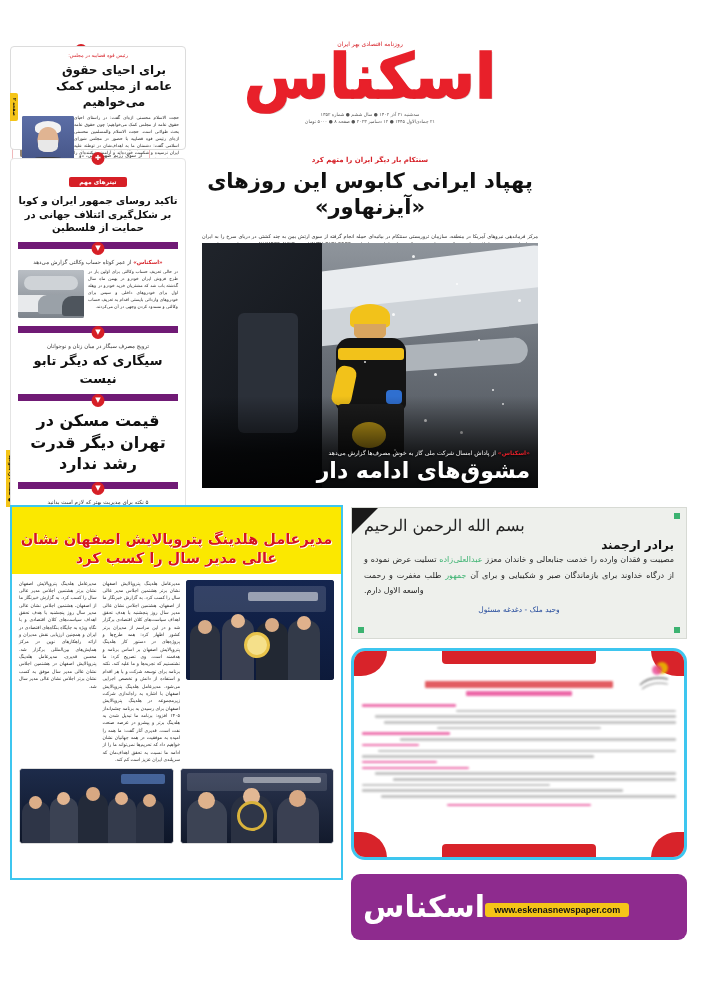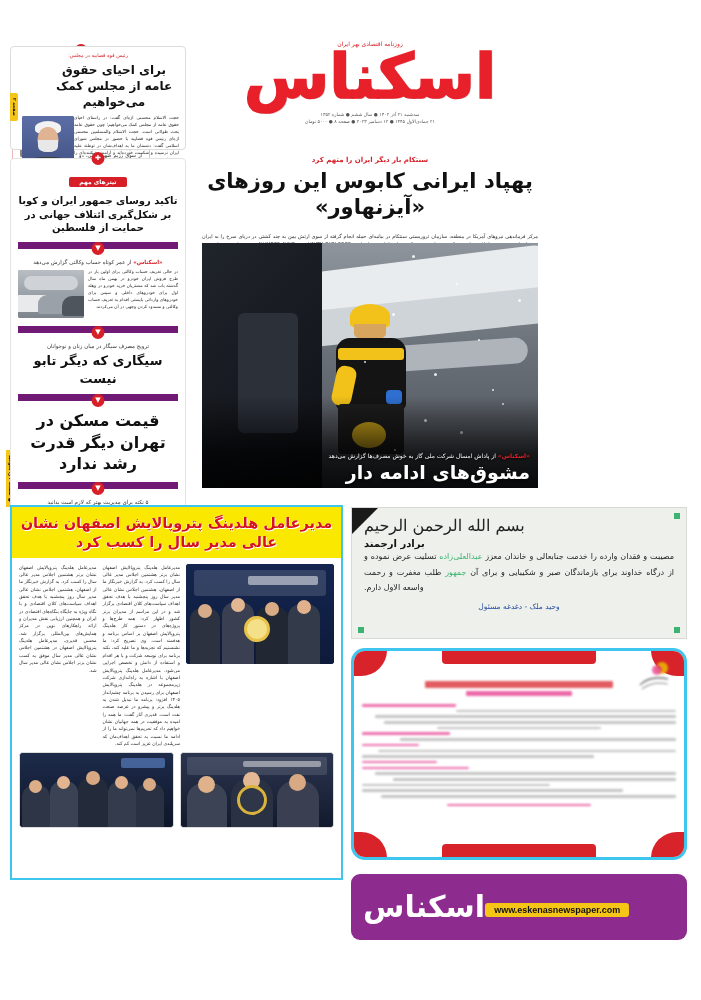--- a/index.html
+++ b/index.html
@@ -73,21 +73,21 @@
   .lead-flag{display:inline-block;background:#f5c518;color:#111;font-size:5px;
        font-weight:bold;padding:1px 5px;border-radius:2px;margin-top:2px;}
 
   
   .hero{position:absolute;top:243px;right:163px;width:336px;height:245px;
        overflow:hidden;background:#6e737a;}
   .hero-cap{position:absolute;right:0;left:0;bottom:4px;padding:0 8px;}
   .hero-cap .kick{font-size:6px;color:#fff;text-align:right;line-height:1.5;
        text-shadow:0 1px 2px rgba(0,0,0,.9);}
   .hero-cap .kick b{color:#e8202a;}
-  .hero-cap .title{font-size:19px;font-weight:bold;color:#fff;text-align:right;
+  .hero-cap .title{font-size:22px;font-weight:bold;color:#fff;text-align:right;
        line-height:1.2;text-shadow:0 1px 3px rgba(0,0,0,.95);margin-top:1px;}
 
   
   .right-col{position:absolute;top:158px;right:515px;width:176px;}
   .rc-box{position:relative;border:1px solid #e4e4e4;border-radius:4px;
        background:#fff;padding:10px 7px 6px;}
   .rc-item{position:relative;padding:9px 0 7px;border-bottom:7px solid #701a75;}
   .rc-item:last-child{border-bottom:none;}
   .rc-dot{position:absolute;top:-7px;right:50%;transform:translateX(50%);}
   .rc-photo{width:66px;height:48px;float:left;border-radius:2px;overflow:hidden;
@@ -95,21 +95,21 @@
 
   
   .condolence{position:absolute;top:507px;right:14px;width:336px;height:132px;
        background:#eef0ec;border:1px solid #d7dad4;box-sizing:border-box;
        padding:8px 12px;overflow:hidden;}
   .mourn-corner{position:absolute;top:0;left:0;width:0;height:0;
        border-top:26px solid #1a1a1a;border-right:26px solid transparent;}
   .sq{position:absolute;width:6px;height:6px;background:#3cb371;}
   .bismillah{font-size:16px;color:#222;text-align:left;
        font-family:"DejaVu Serif",serif;margin-bottom:3px;}
-  .cond-sub{font-size:10px;text-align:left;color:#111;font-weight:bold;}
+  .cond-sub{font-size:12px;text-align:right;color:#111;font-weight:bold;}
   .cond-name{font-size:13px;font-weight:bold;text-align:center;color:#111;
        margin:1px 0 6px;}
   .cond-body{font-size:8px;line-height:1.95;text-align:justify;color:#1d1d1d;
        text-align-last:left;}
   .cond-body .gr{color:#3cb371;}
   .cond-sign{font-size:7.5px;color:#2a4f9e;text-align:center;margin-top:6px;}
 
   
   .tender{position:absolute;top:648px;right:14px;width:336px;height:212px;
        background:#fff;box-sizing:border-box;overflow:hidden;
@@ -126,21 +126,21 @@
   .tb-head{height:7px;background:#d8232a;border-radius:1px;opacity:.8;
        width:60%;margin:0 auto 3px;}
   .tb-head2{height:5px;background:#e6338a;border-radius:1px;opacity:.8;
        width:34%;margin:0 auto 8px;}
   .tb-logo{position:absolute;top:2px;right:4px;width:34px;height:30px;}
 
   
   .petro{position:absolute;top:505px;right:358px;width:333px;height:375px;
        border:2px solid #3ec6ef;box-sizing:border-box;background:#fff;
        overflow:hidden;}
-  .petro-banner{background:#fbe800;padding:7px 8px 6px;}
+  .petro-banner{background:#fbe800;padding:23px 8px 6px;}
   .petro-hl{font-size:14.5px;font-weight:bold;color:#d6131c;text-align:center;
        line-height:1.3;text-shadow:0.8px 0.8px 0 #fff, -0.4px -0.4px 0 #fff;}
   .petro-cols{display:flex;gap:6px;padding:6px 7px 0;box-sizing:border-box;}
   .petro-txt{flex:1;font-size:4.6px;line-height:1.6;text-align:justify;
        color:#2b2b2b;}
   .petro-photo{width:148px;height:100px;border-radius:3px;overflow:hidden;
        position:relative;background:#1b2a52;flex:none;}
   .petro-strip{display:flex;gap:6px;padding:5px 7px 7px;}
   .petro-strip .ps{flex:1;height:74px;border-radius:4px;overflow:hidden;
        position:relative;background:#2a3550;border:1px solid #ddd;}

